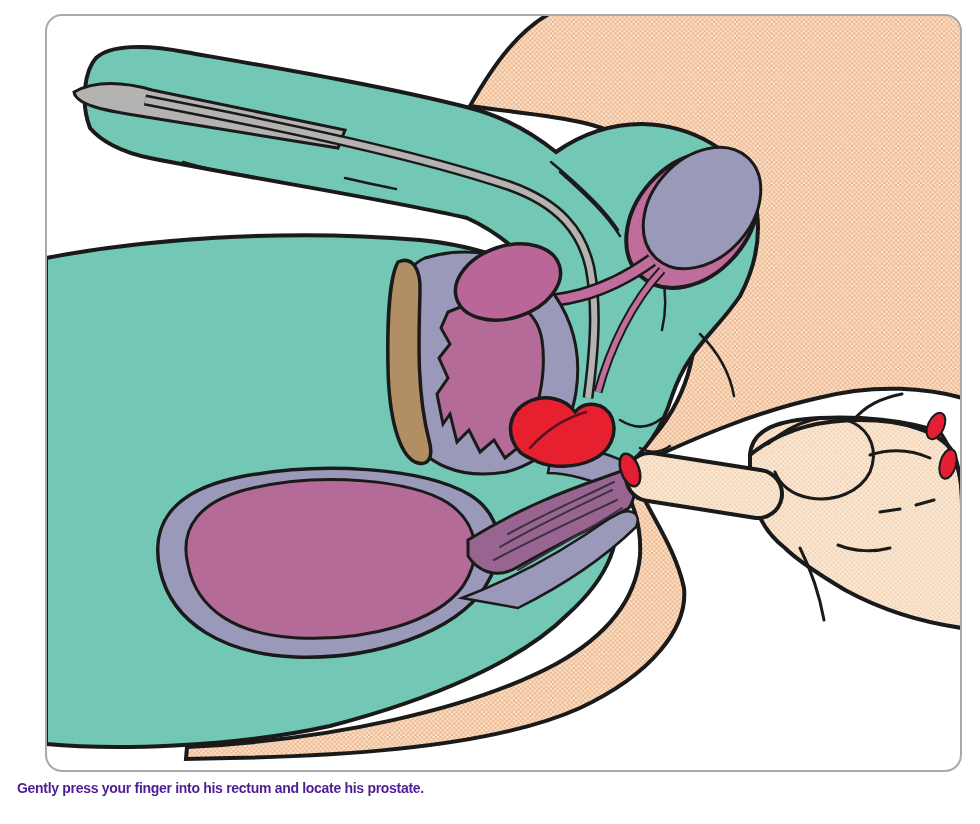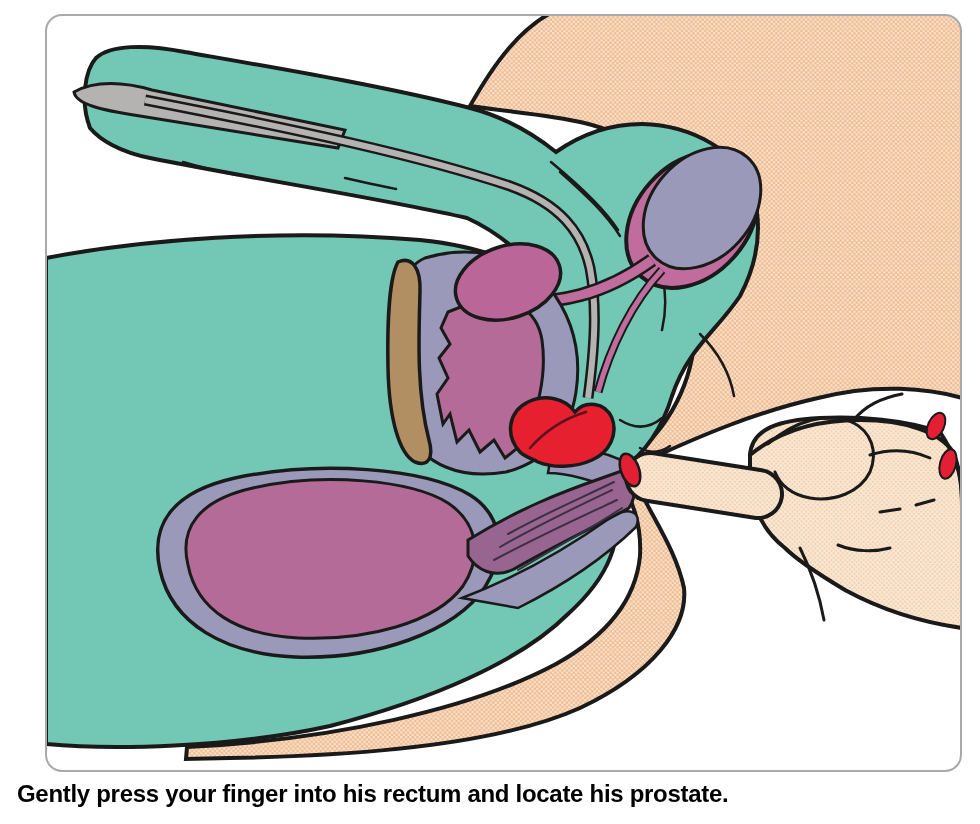--- a/index.html
+++ b/index.html
@@ -1,20 +1,20 @@
 <!DOCTYPE html>
 <html><head>
 <meta charset="utf-8">
 <style>
   html,body{margin:0;padding:0;background:#ffffff;}
   .stage{position:relative;width:980px;height:824px;background:#ffffff;overflow:hidden;
          font-family:"Liberation Sans", sans-serif;}
   .art{position:absolute;left:0;top:0;}
   .caption{position:absolute;left:17px;top:780px;width:940px;
-           font-size:24px;font-weight:700;letter-spacing:-0.3px;color:#000000;}
+           font-size:14px;font-weight:700;letter-spacing:-0.3px;color:#4c1d95;}
 </style>
 </head>
 <body>
 
 <div class="stage">
 
   <svg class="art" width="980" height="824" viewBox="0 0 980 824">
     <defs>
       <clipPath id="frameClip">
         <rect x="46" y="15" width="915" height="756" rx="16"></rect>

